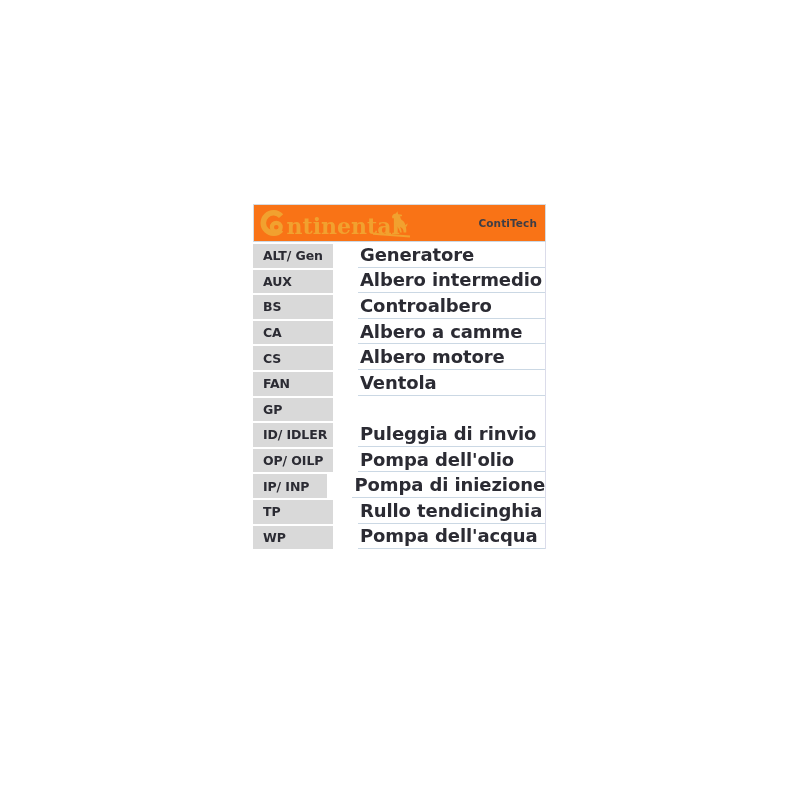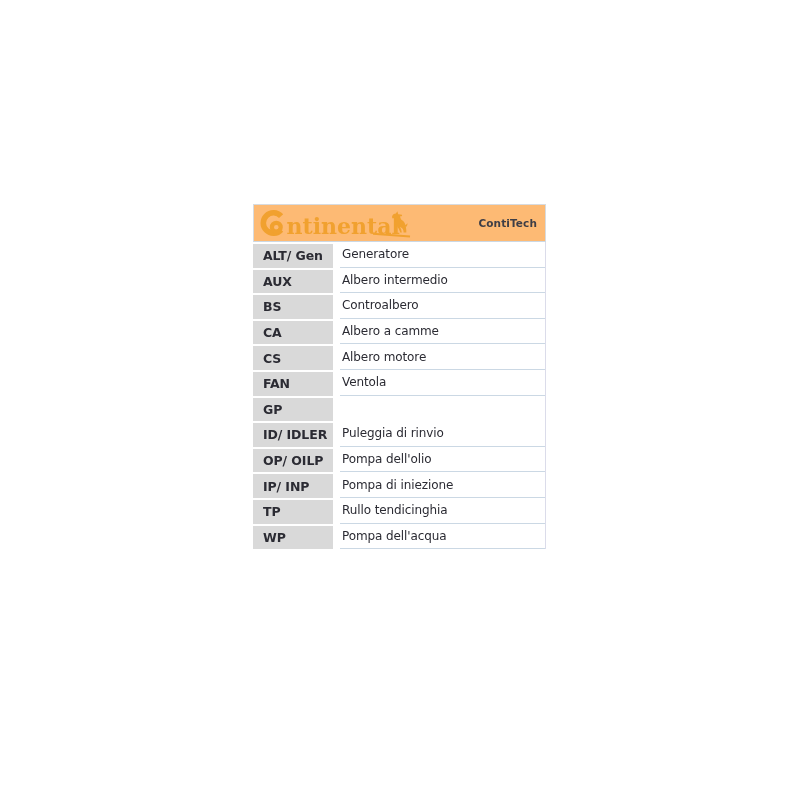--- a/index.html
+++ b/index.html
@@ -11,21 +11,21 @@
   }
   * { margin: 0; padding: 0; }
   html, body { width: 800px; height: 800px; background: #ffffff; }
   body { font-family: "DejaVu Sans", "Liberation Sans", sans-serif; position: relative; }
 
   .card { position: absolute; left: 253px; top: 204px; width: 293px; }
 
   .header {
     box-sizing: border-box;
     height: 38px;
-    background: #fdba74;
+    background: #f97316;
     border: 1px solid var(--header-border);
     border-bottom-color: var(--divider);
     display: flex;
     align-items: center;
     justify-content: space-between;
     padding: 0 8px 0 6px;
   }
 
   .logo-svg { display: block; }
   .logo-stroke { fill: none; stroke: var(--orange); }
@@ -58,27 +58,27 @@
     font-weight: bold;
     font-size: 12.5px;
     color: var(--text);
     letter-spacing: -0.1px;
     white-space: nowrap;
   }
 
   .desc {
     box-sizing: border-box;
     flex: 1;
-    margin-left: 7px;
+    margin-left: 25px;
     border-bottom: 1px solid var(--divider);
     display: flex;
     align-items: center;
     padding-left: 2px;
-    font-weight: normal;
-    font-size: 12px;
+    font-weight: bold;
+    font-size: 18px;
     color: var(--text);
     letter-spacing: -0.1px;
     white-space: nowrap;
   }
 </style>
 </head>
 <body>
 
 <div class="card">
 

